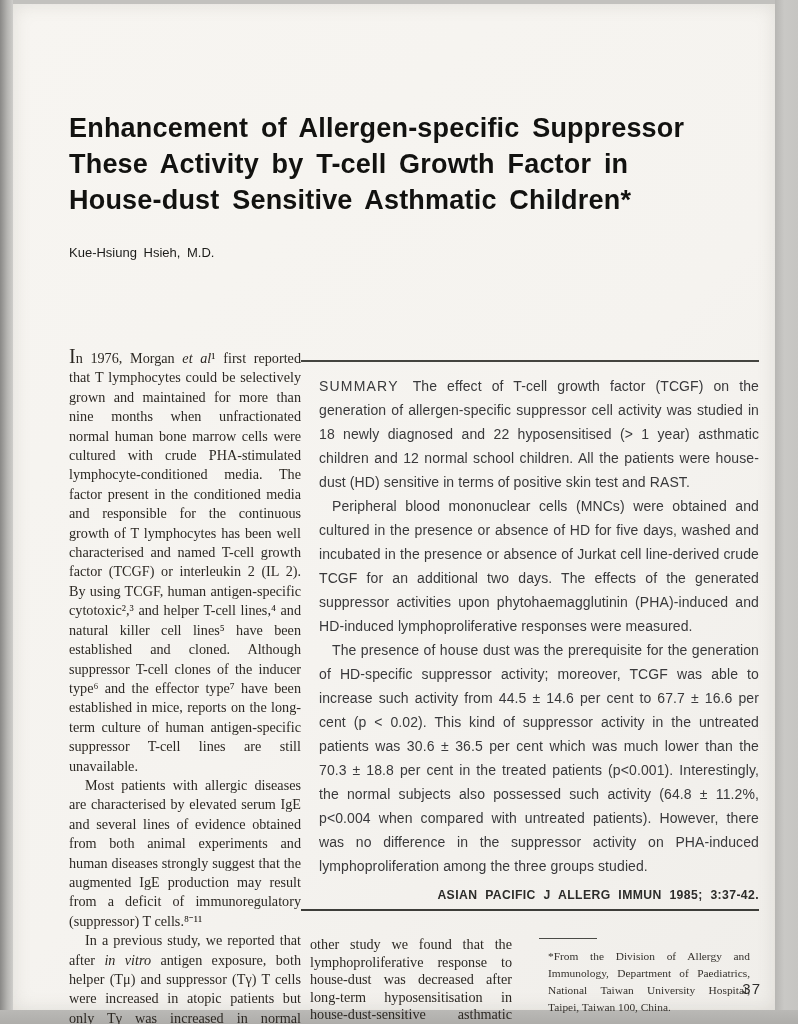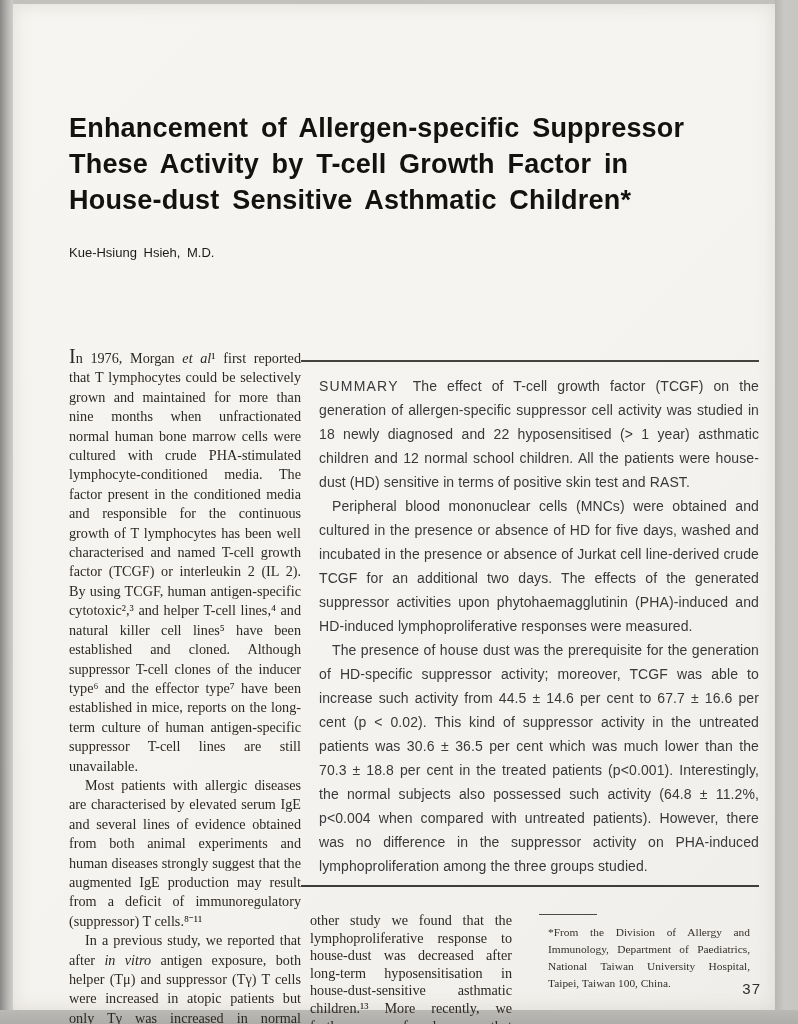--- a/index.html
+++ b/index.html
@@ -138,20 +138,21 @@
 
     <div class="right-sec">
       <div class="rule-top"></div>
 
       <div class="summary">
         <p><span class="summary-label">SUMMARY</span><span>The effect of T-cell growth factor (TCGF) on the generation of allergen-specific suppressor cell activity was studied in 18 newly diagnosed and 22 hyposensitised (&gt; 1 year) asthmatic children and 12 normal school children.  All the patients were house-dust (HD) sensitive in terms of positive skin test and RAST.</span></p>
         <p class="indent">Peripheral blood mononuclear cells (MNCs) were obtained and cultured in the presence or absence of HD for five days, washed and incubated in the presence or absence of Jurkat cell line-derived crude TCGF for an additional two days.  The effects of the generated suppressor activities upon phytohaemagglutinin (PHA)-induced and HD-induced lymphoproliferative responses were measured.</p>
         <p class="indent">The presence of house dust was the prerequisite for the generation of HD-specific suppressor activity; moreover, TCGF was able to increase such activity from 44.5 ± 14.6 per cent to 67.7 ± 16.6 per cent (p &lt; 0.02).  This kind of suppressor activity in the untreated patients was 30.6 ± 36.5 per cent which was much lower than the 70.3 ± 18.8 per cent in the treated patients (p&lt;0.001).  Interestingly, the normal subjects also possessed such activity (64.8 ± 11.2%, p&lt;0.004 when compared with untreated patients).  However, there was no difference in the suppressor activity on PHA-induced lymphoproliferation among the three groups studied.</p>
       </div>
 
+      <div class="citation">ASIAN PACIFIC J ALLERG IMMUN 1985; 3:37-42.</div>
       <div class="rule-bottom"></div>
 
       <div class="cont-cols">
         <div class="cont-col">
           <p>other study we found that the lymphoproliferative response to house-dust was decreased after long-term hyposensitisation in house-dust-sensitive asthmatic children.¹³ More recently, we further found that hyposensitisation was able to restore the proliferative capability to phytohaemagglutinin (PHA) and depress the sensitivity to specific allergen of OKT4 helper cells on the one hand</p>
         </div>
         <div class="cont-col">
           <div class="footnote">
             <div class="fn-rule"></div>
             <p class="fn-text">*From the Division of Allergy and Immunology, Department of Paediatrics, National Taiwan University Hospital, Taipei, Taiwan 100, China.</p>

